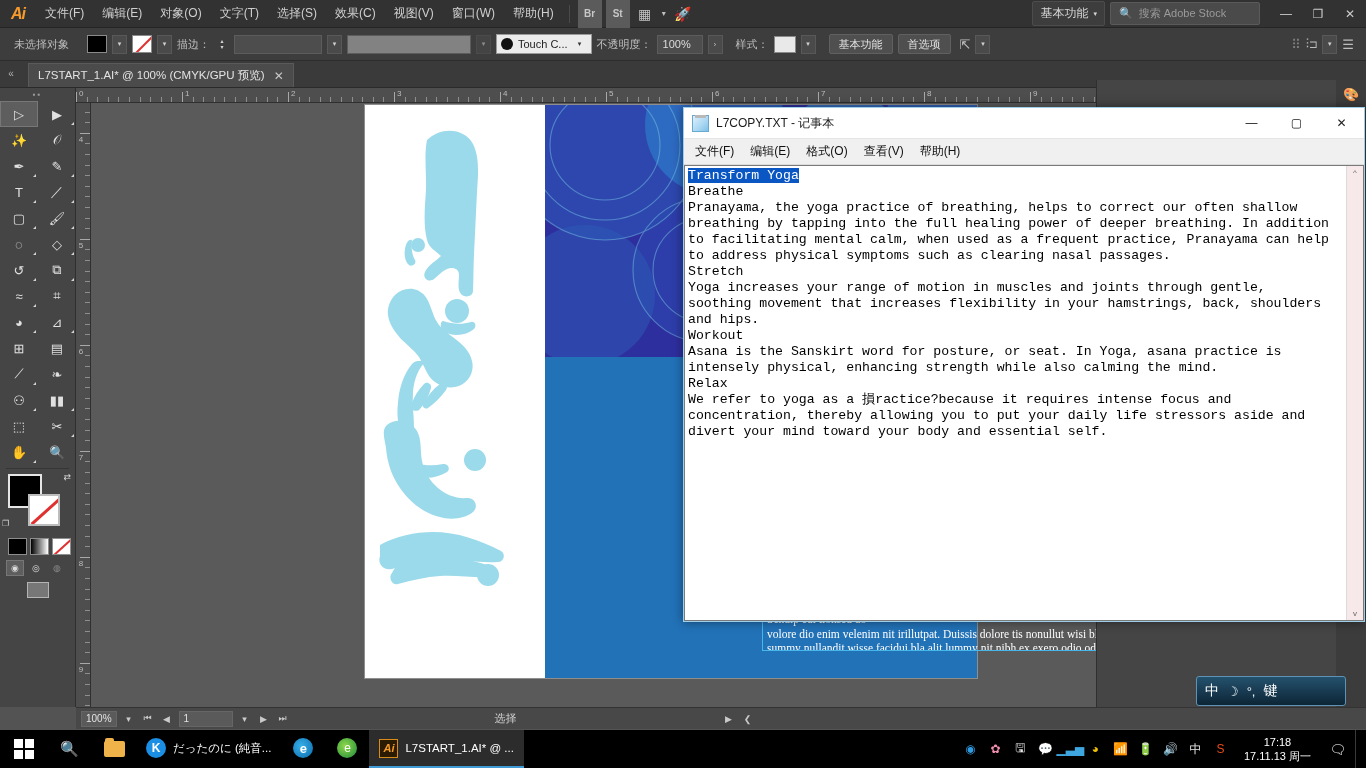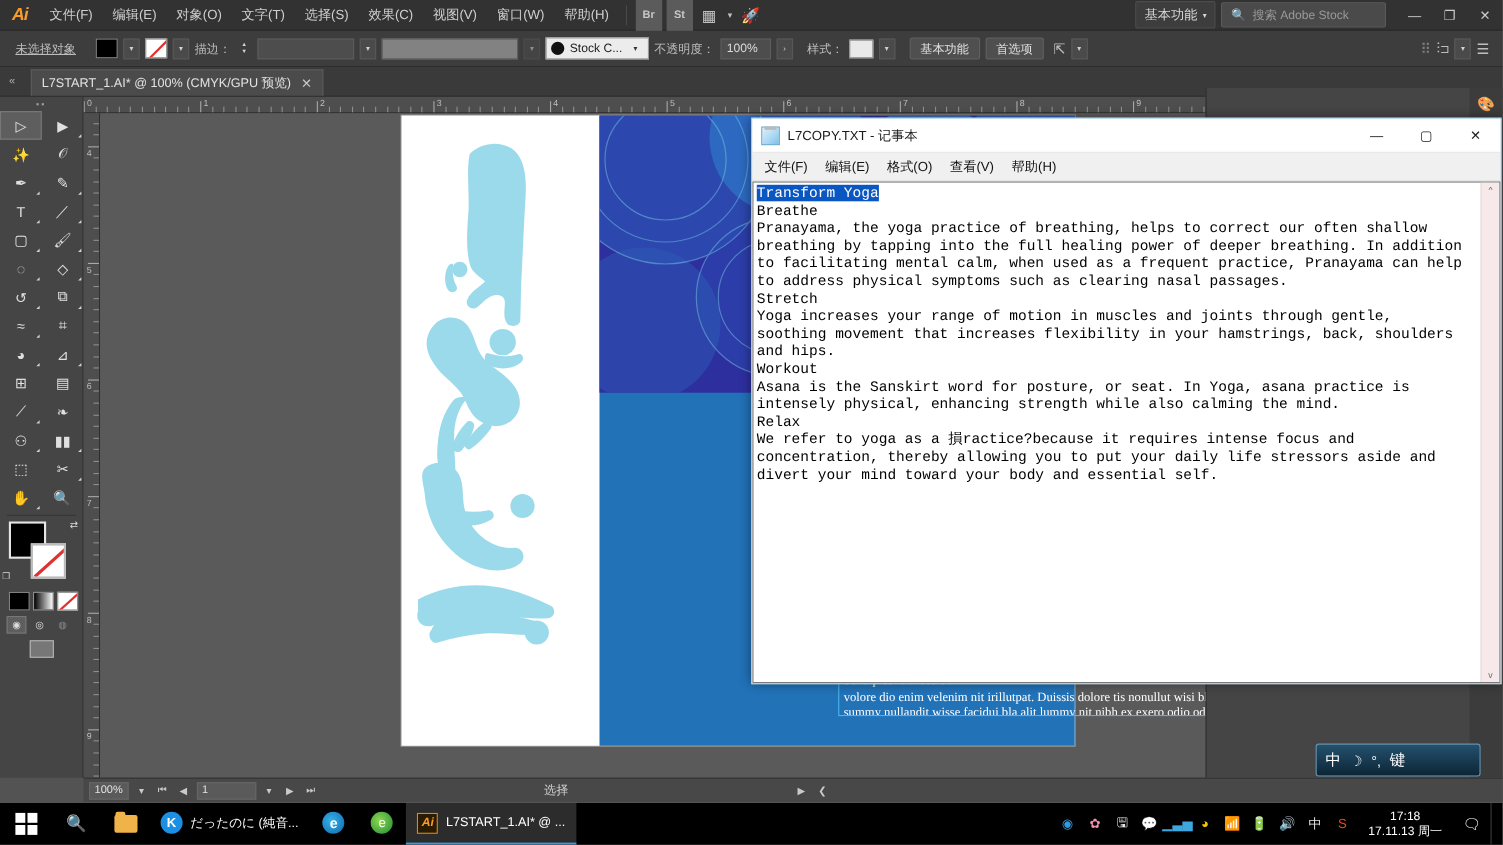--- a/index.html
+++ b/index.html
@@ -412,37 +412,37 @@
       <span>搜索 Adobe Stock</span>
     </div>
     <div class="wincontrols">
       <div class="wc-btn">—</div>
       <div class="wc-btn">❐</div>
       <div class="wc-btn wc-close">✕</div>
     </div>
   </div>
 
   <div class="ai-controlbar">
-    <div class="cb-label" style="min-width:76px;padding-left:8px;text-decoration:underline;">未选择对象</div>
+    <div class="cb-label" style="min-width:76px;padding-left:8px;">未选择对象</div>
     <div class="swatch-black"></div>
     <div class="caret">▾</div>
     <div class="swatch-none"></div>
     <div class="caret">▾</div>
     <div class="cb-label">描边：</div>
     <div class="stepper">
         <span>▴</span>
         <span>▾</span>
       </div>
     <div class="cb-field" style="width:88px;"></div>
     <div class="caret">▾</div>
     <div class="cb-field" style="width:124px;background:#828282;"></div>
     <div class="caret" style="opacity:.55;">▾</div>
     <div class="brush-combo">
       <span class="brush-dot"></span>
-      <span>Stock C...</span>
+      <span>Touch C...</span>
       <span class="caret-dark">▾</span>
     </div>
     <div class="cb-label">不透明度：</div>
     <div class="cb-field" style="width:46px;">100%</div>
     <div class="caret">›</div>
     <div class="cb-label" style="margin-left:8px;">样式：</div>
     <div class="swatch-white"></div>
     <div class="caret">▾</div>
     <div class="cb-btn" style="margin-left:8px;">基本功能</div>
     <div class="cb-btn">首选项</div>

